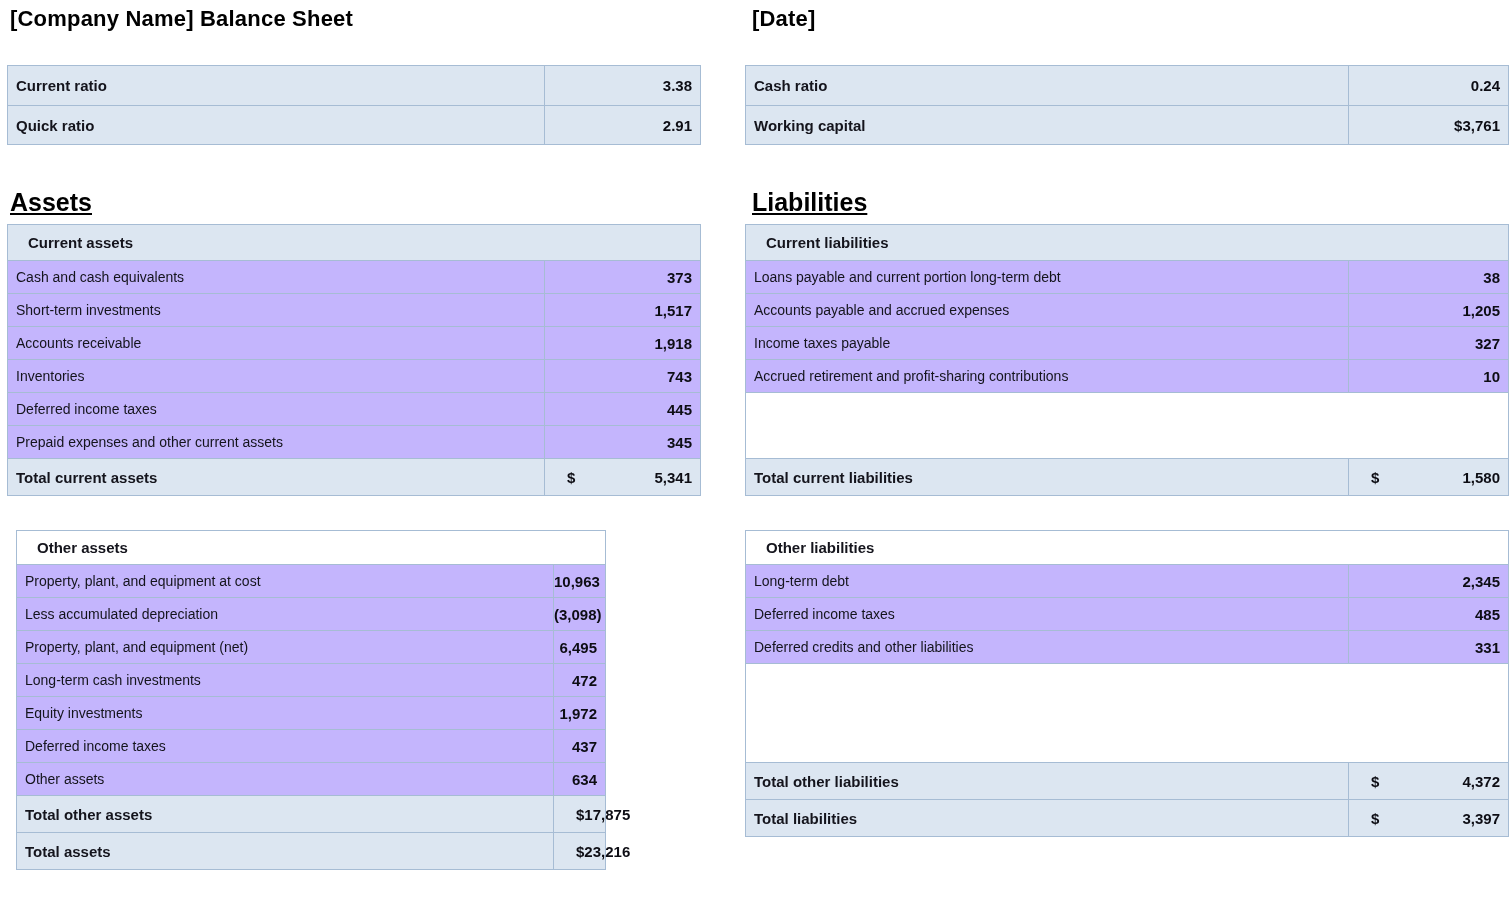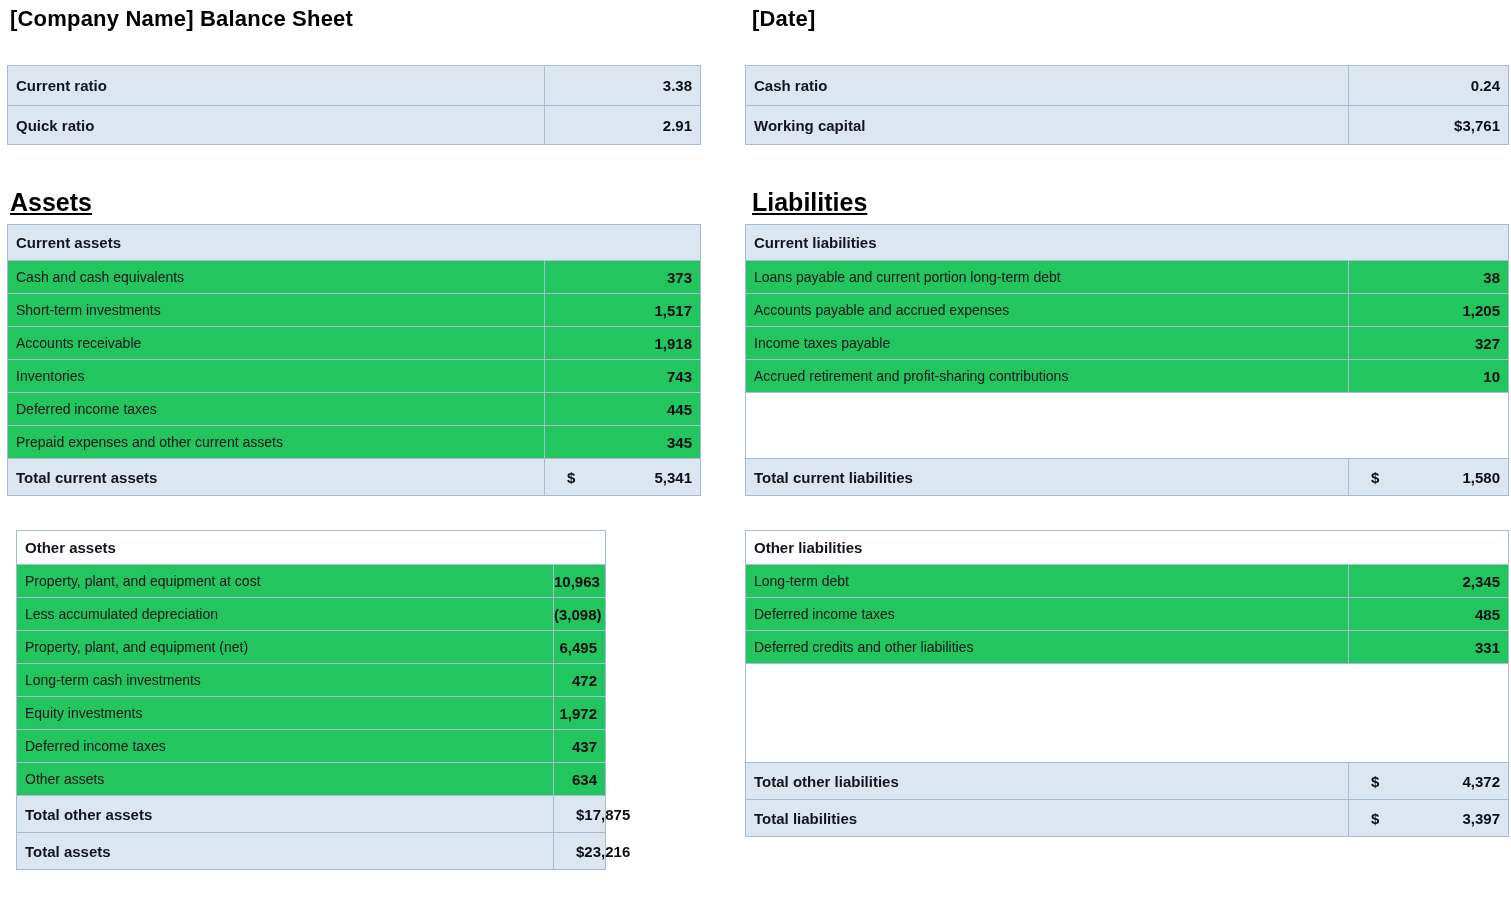--- a/index.html
+++ b/index.html
@@ -14,28 +14,28 @@
   .sheet{position:relative;width:1511px;height:900px;background:#fff;}
 
   .title{position:absolute;font-size:22px;font-weight:bold;color:#000;letter-spacing:.2px;}
   #page-title{left:10px;top:6px;}
   #date-label{left:752px;top:6px;}
 
   .section-heading{position:absolute;font-size:25px;font-weight:bold;color:#000;text-decoration:underline;}
   #assets-heading{left:10px;top:188px;}
   #liabilities-heading{left:752px;top:188px;}
 
-  .tbl{position:absolute;border:1px solid var(--bd);background:#22c55e;}
+  .tbl{position:absolute;border:1px solid var(--bd);background:#c4b5fd;}
   .row{display:flex;border-top:1px solid var(--bd);align-items:stretch;}
   .row:first-child{border-top:none;}
   .cell{display:flex;align-items:center;}
   .cell.label{flex:0 0 var(--labw);padding-left:8px;font-size:14px;}
   .cell.value{flex:1;border-left:1px solid var(--bd);justify-content:flex-end;
     padding-right:8px;font-size:15px;font-weight:bold;color:var(--num);}
-  .cell.span{flex:1;padding-left:8px;}
+  .cell.span{flex:1;padding-left:20px;}
 
   .row.ratio{height:39px;background:var(--fill);}
   .row.ratio .label{font-weight:bold;font-size:15px;}
 
   .row.header{height:35px;background:var(--fill);}
   .row.header .span{font-weight:bold;font-size:15px;}
   .row.subheader{height:33px;background:#fff;}
   .row.subheader .span{font-weight:bold;font-size:15px;}
   .row.data{height:33px;}
   .row.empty{background:#fff;}

